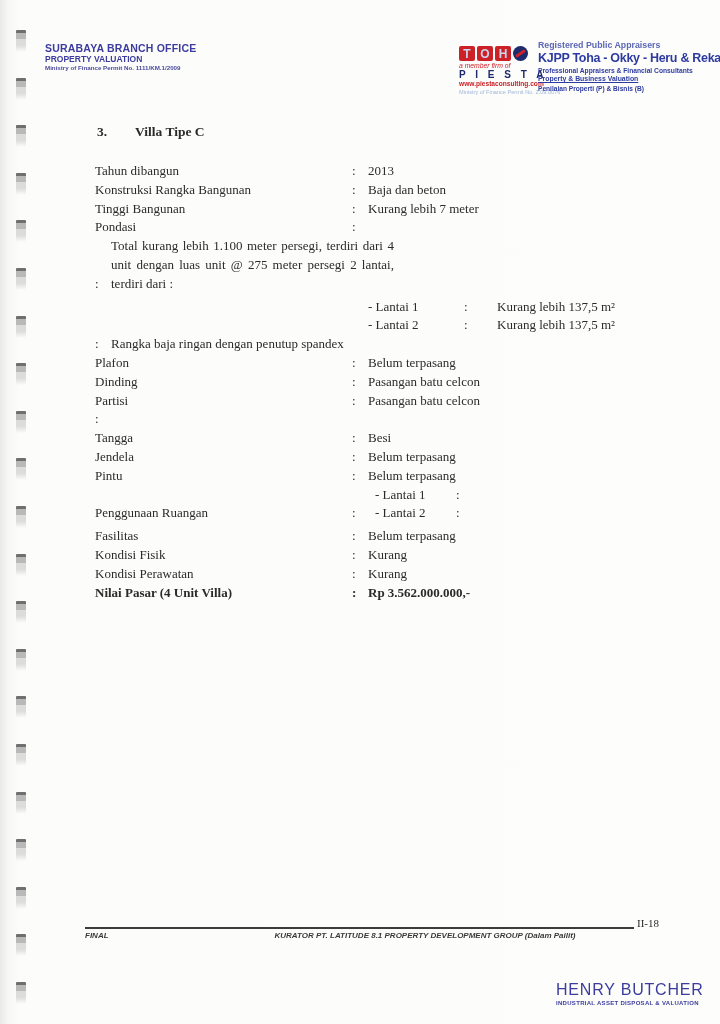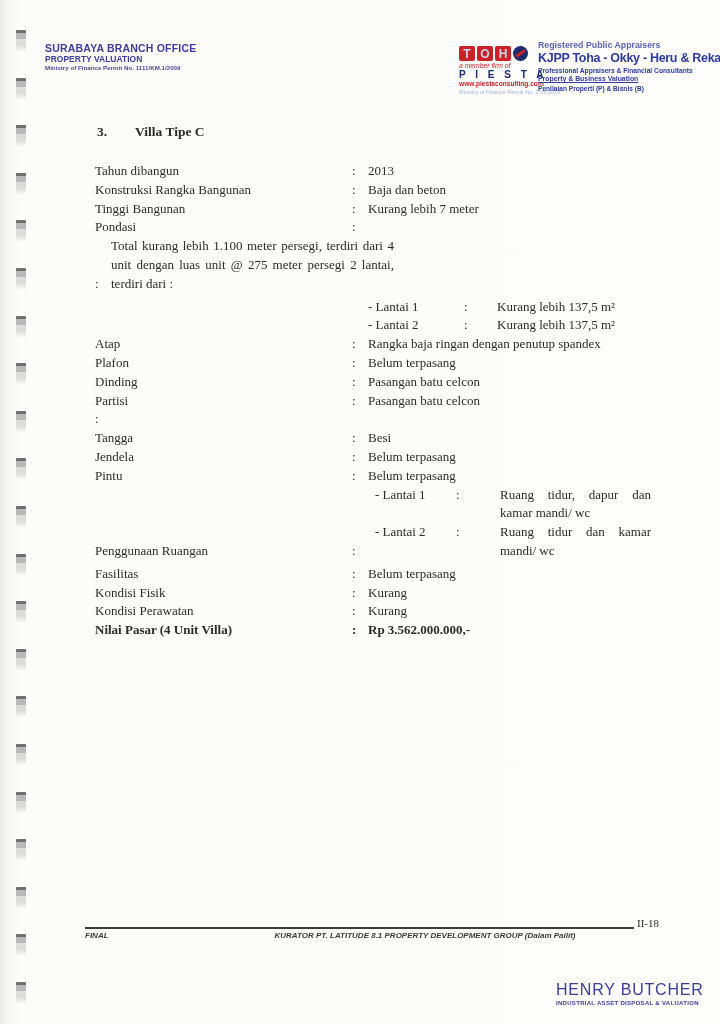--- a/index.html
+++ b/index.html
@@ -158,21 +158,20 @@
       <span class="scln">:</span>
       <span class="sval">Kurang lebih 137,5 m²</span>
     </div>
     <div class="sub">
       <span class="slbl">- Lantai 2</span>
       <span class="scln">:</span>
       <span class="sval">Kurang lebih 137,5 m²</span>
     </div>
 
     <div class="row">
-      <span class="lbl">Atap</span>
       <span class="cln">:</span>
       <span class="val">Rangka baja ringan dengan penutup spandex</span>
     </div>
     <div class="row">
       <span class="lbl">Plafon</span>
       <span class="cln">:</span>
       <span class="val">Belum terpasang</span>
     </div>
     <div class="row">
       <span class="lbl">Dinding</span>
@@ -203,26 +202,24 @@
       <span class="val">Belum terpasang</span>
     </div>
 
     <div class="row">
       <span class="lbl">Penggunaan Ruangan</span>
       <span class="cln">:</span>
       <span class="val">
         <span class="sub2">
           <span class="slbl">- Lantai 1</span>
           <span class="scln">:</span>
-          <span class="sval">Ruang tidur, dapur dan kamar mandi/ wc</span>
         </span>
         <span class="sub2">
           <span class="slbl">- Lantai 2</span>
           <span class="scln">:</span>
-          <span class="sval">Ruang tidur dan kamar mandi/ wc</span>
         </span>
       </span>
     </div>
 
     <div class="row gap4">
       <span class="lbl">Fasilitas</span>
       <span class="cln">:</span>
       <span class="val">Belum terpasang</span>
     </div>
     <div class="row">

